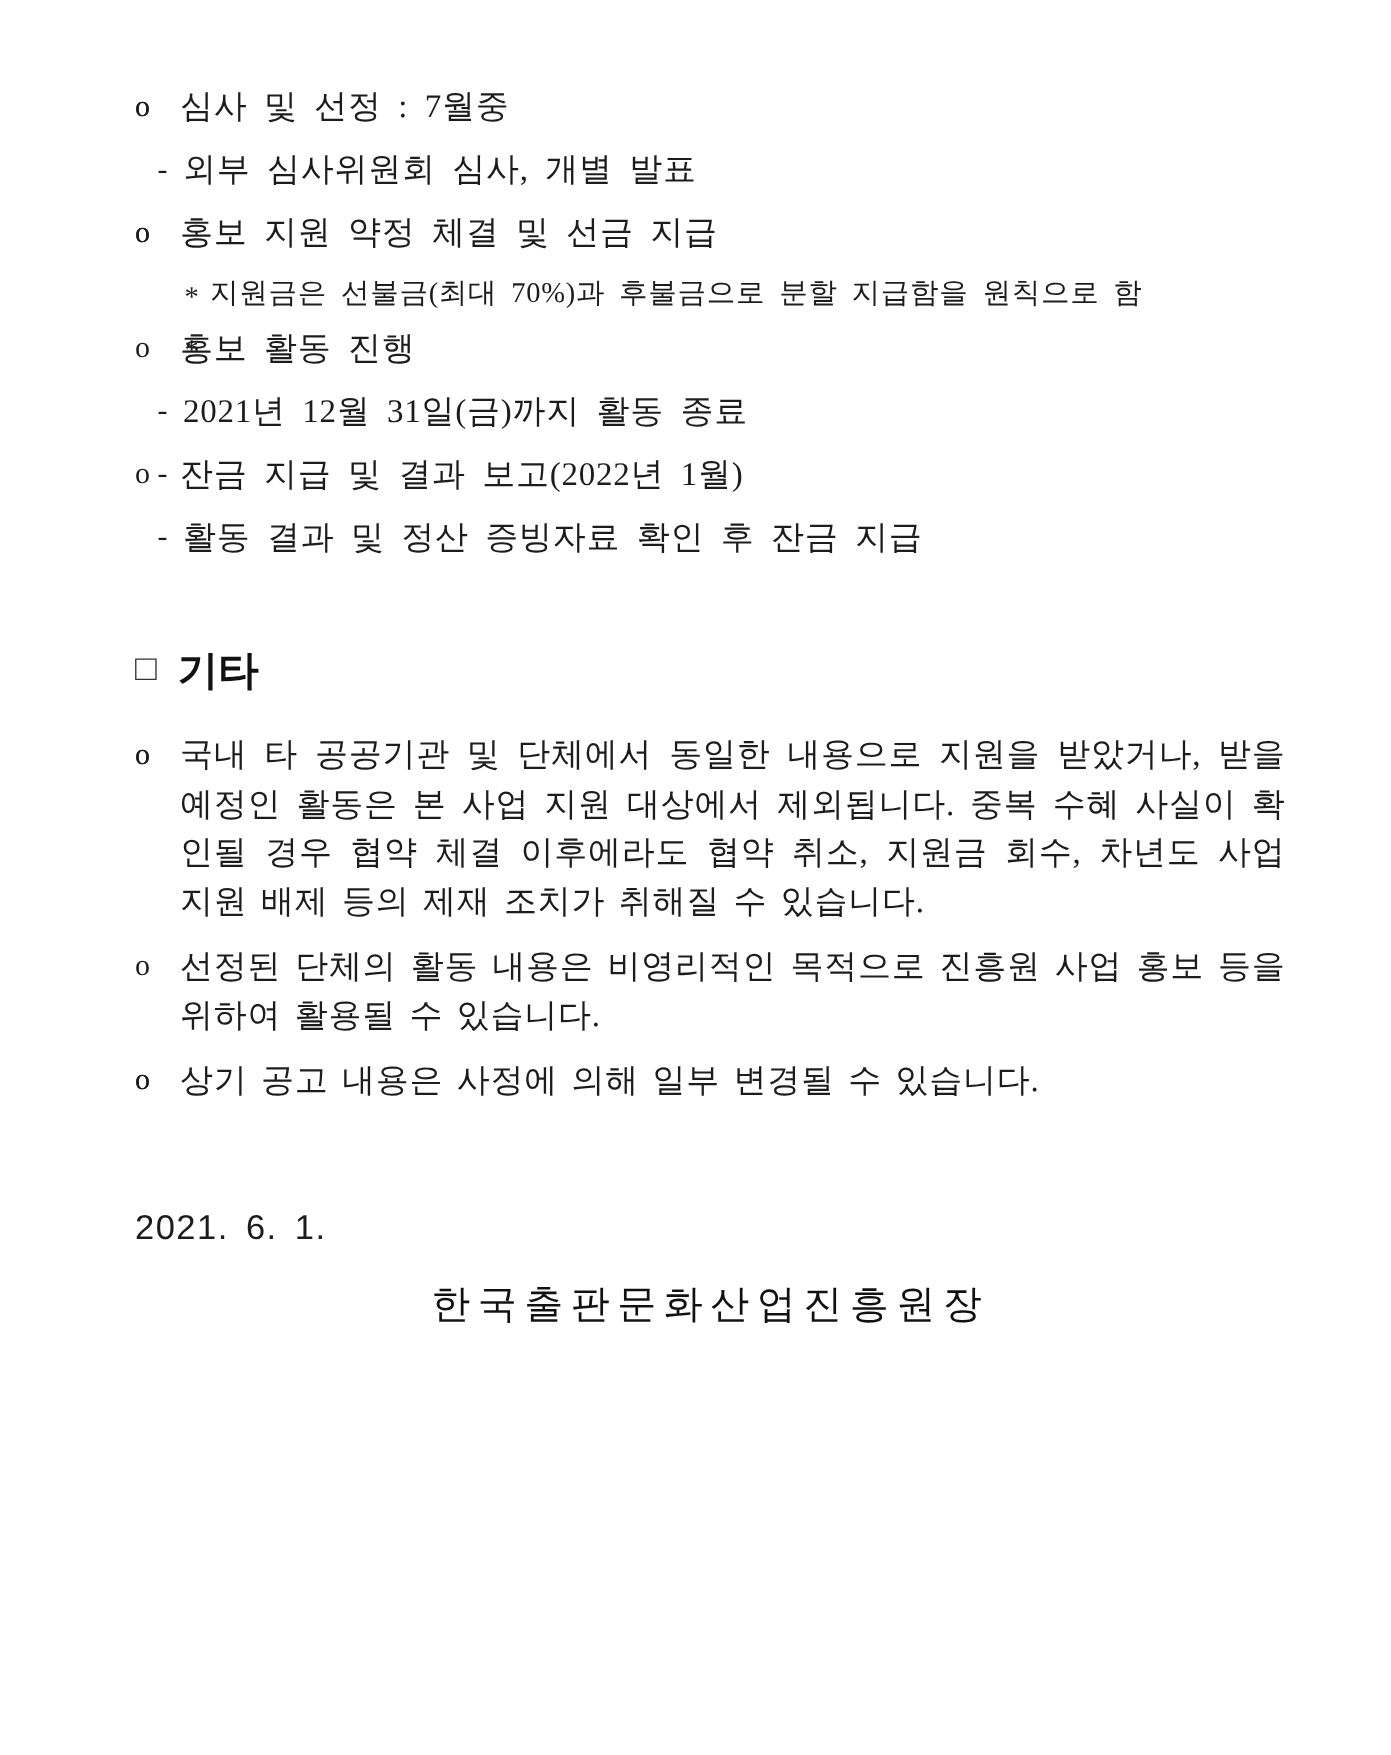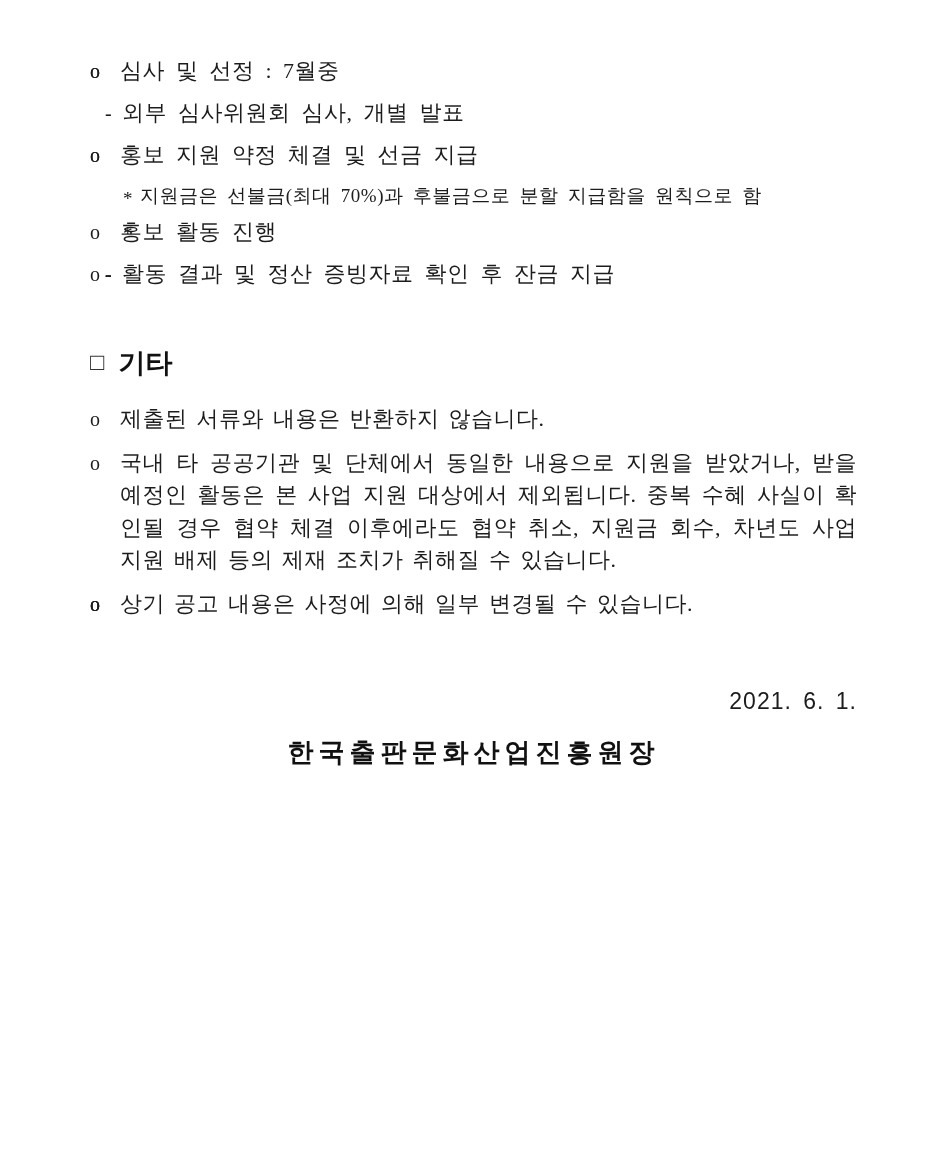--- a/index.html
+++ b/index.html
@@ -88,32 +88,32 @@
   }
   .etc-item .bullet {
     position: absolute;
     left: 0;
     top: 0;
     font-size: 20px;
   }
   
   .footer-date {
     margin-top: 68px;
-    text-align: right;
+    text-align: left;
     font-family: "Liberation Sans", sans-serif;
     font-size: 23px;
     letter-spacing: 1px;
     word-spacing: 4px;
     color: #1c1c1c;
   }
   .footer-signer {
     margin-top: 20px;
     text-align: center;
     font-family: "Liberation Sans", sans-serif;
-    font-weight: bold;
+    font-weight: normal;
     font-size: 26px;
     letter-spacing: 5px;
     color: #111;
   }
 </style>
 </head>
 <body>
 
 <div class="page">
 
@@ -151,55 +151,57 @@
         <span class="bullet">*</span>
       </li>
 
       <li class="sched-item circle">
         <span class="bullet">o</span>
         <span class="text">홍보 활동 진행</span>
       </li>
 
       <li class="sched-item dash">
         <span class="bullet">-</span>
-      </li>
-
-      <li class="sched-item dash">
-        <span class="bullet">-</span>
-      </li>
-
-      <li class="sched-item circle">
-        <span class="bullet">o</span>
+        <span class="text">2021년 12월 31일(금)까지 활동 종료</span>
+      </li>
+
+      <li class="sched-item dash">
+        <span class="bullet">-</span>
+      </li>
+
+      <li class="sched-item circle">
+        <span class="bullet">o</span>
+        <span class="text">잔금 지급 및 결과 보고(2022년 1월)</span>
       </li>
 
       <li class="sched-item dash">
         <span class="bullet">-</span>
         <span class="text">활동 결과 및 정산 증빙자료 확인 후 잔금 지급</span>
       </li>
     </ul>
 
   <div class="etc-heading">
     <span class="square-marker">□</span>
     <span class="etc-title">기타</span>
   </div>
 
   <ul class="doc-list etc-list">
 
       <li class="etc-item">
         <span class="bullet">o</span>
-        <span class="text">제출된 서류와 내용은 반환하지 않습니다.</span>
       </li>
 
       <li class="etc-item">
         <span class="bullet">o</span>
         <span class="text">국내 타 공공기관 및 단체에서 동일한 내용으로 지원을 받았거나, 받을 예정인 활동은 본 사업 지원 대상에서 제외됩니다. 중복 수혜 사실이 확인될 경우 협약 체결 이후에라도 협약 취소, 지원금 회수, 차년도 사업 지원 배제 등의 제재 조치가 취해질 수 있습니다.</span>
       </li>
 
       <li class="etc-item">
         <span class="bullet">o</span>
+        <span class="text">선정된 단체의 활동 내용은 비영리적인 목적으로 진흥원 사업 홍보 등을 위하여 활용될 수 있습니다.</span>
       </li>
 
       <li class="etc-item">
         <span class="bullet">o</span>
       </li>
 
       <li class="etc-item">
         <span class="bullet">o</span>
         <span class="text">상기 공고 내용은 사정에 의해 일부 변경될 수 있습니다.</span>
       </li>

